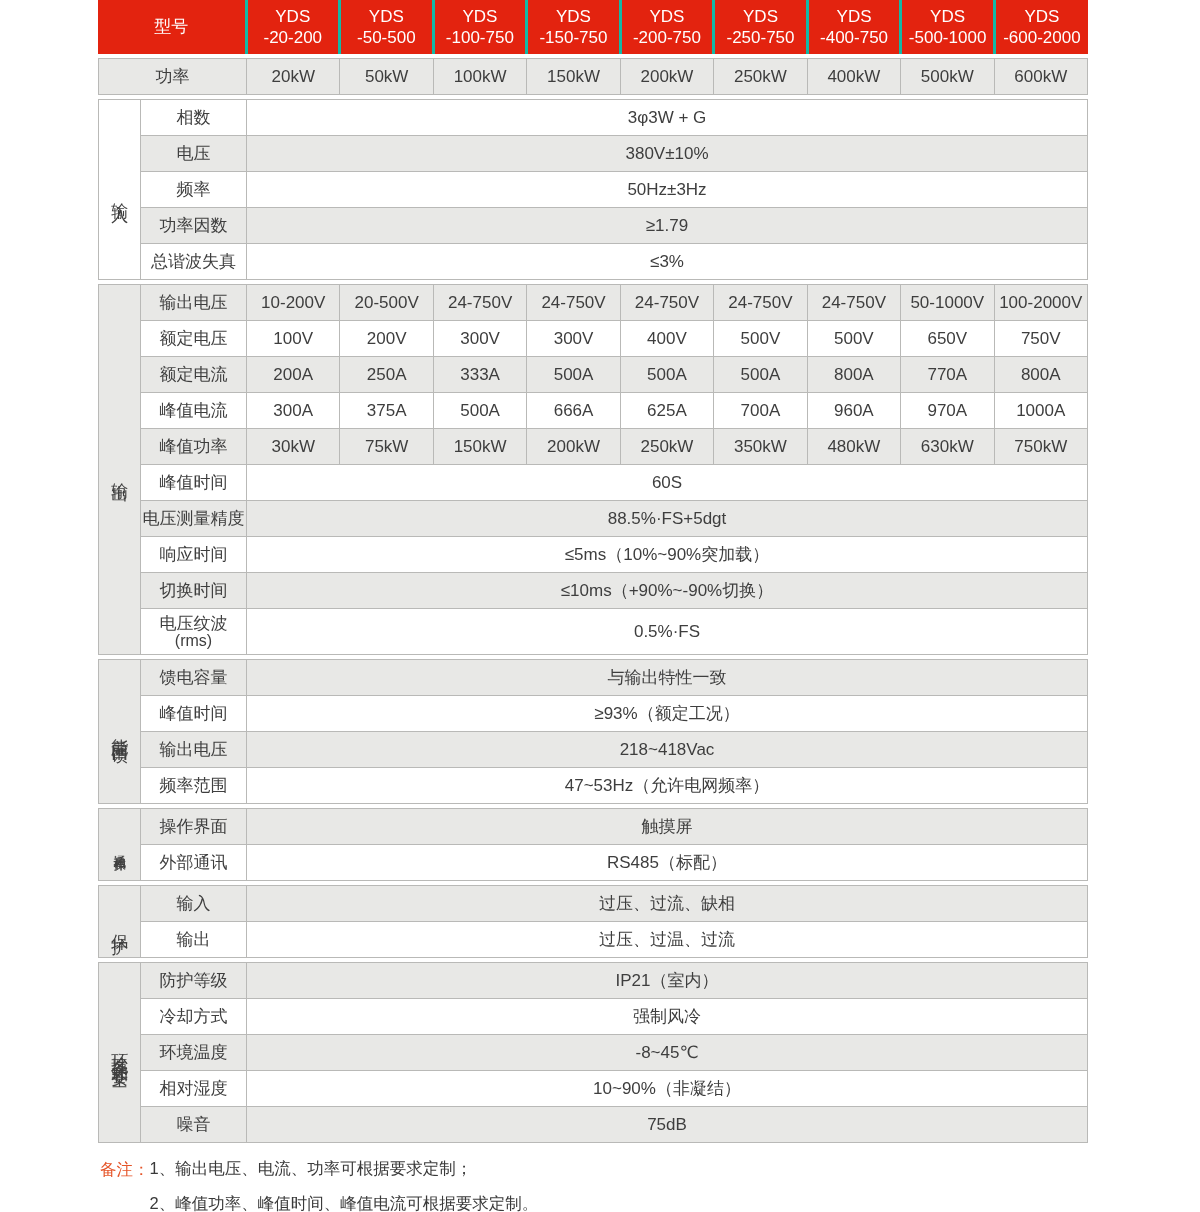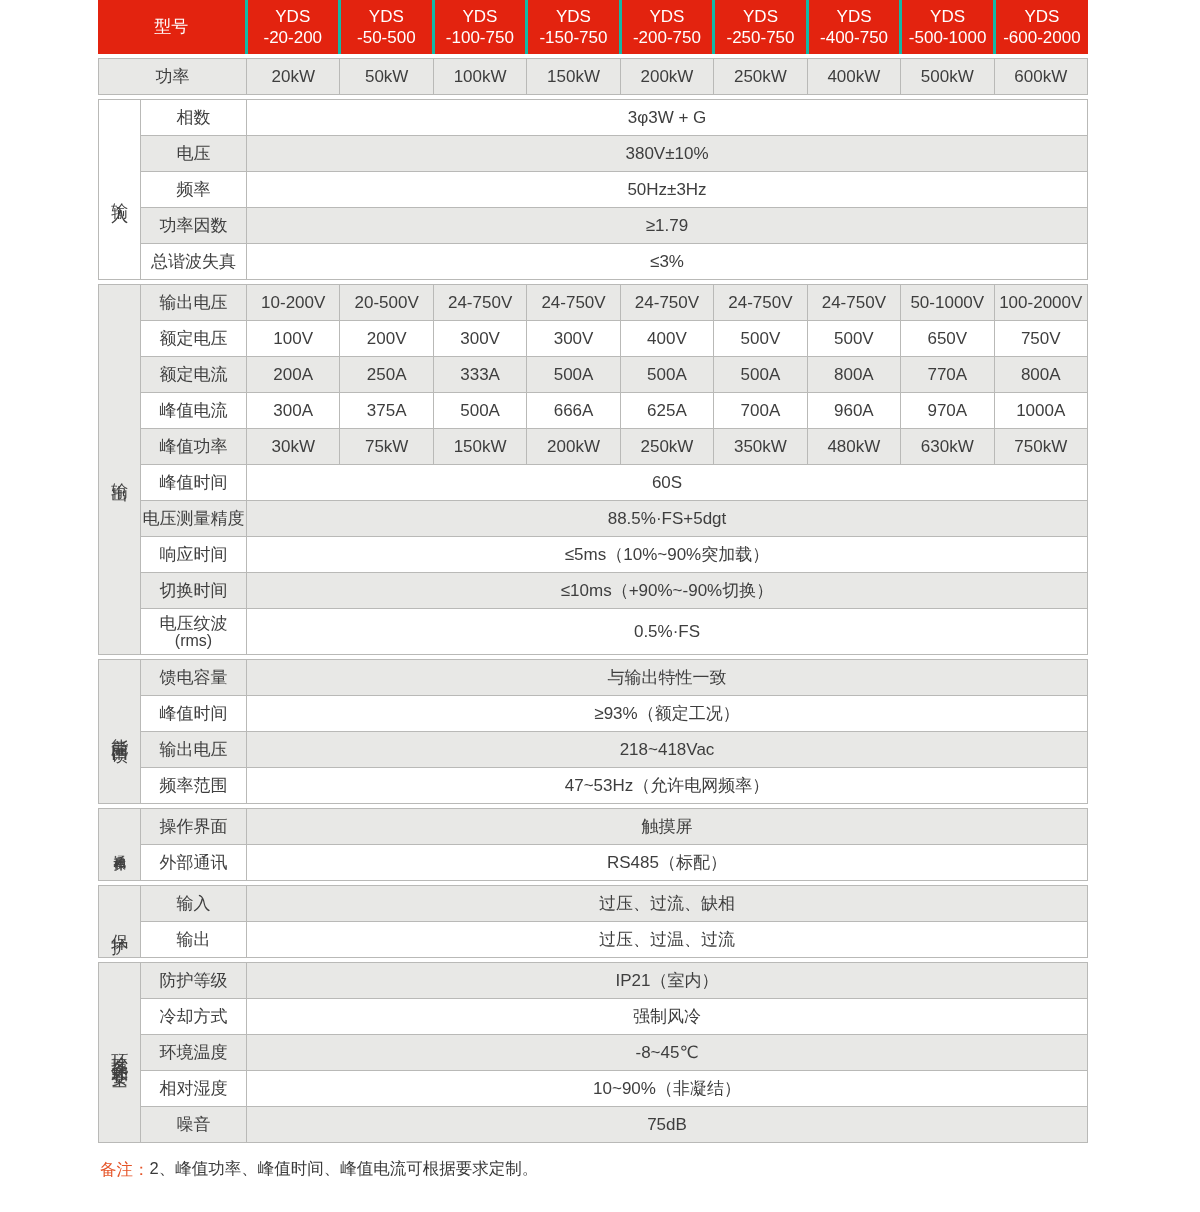--- a/index.html
+++ b/index.html
@@ -380,16 +380,17 @@
         </tr>
         <tr class="g">
           <td class="lbl">噪音</td>
           <td class="val merged" colspan="9">75dB</td>
         </tr>
       </tbody>
     </table>
     <div class="notes">
     <span class="nt">备注：</span>
     <div class="nl">
+      <div>1、输出电压、电流、功率可根据要求定制；</div>
       <div>2、峰值功率、峰值时间、峰值电流可根据要求定制。</div>
     </div>
   </div>
 </div>
 
 </body></html>

